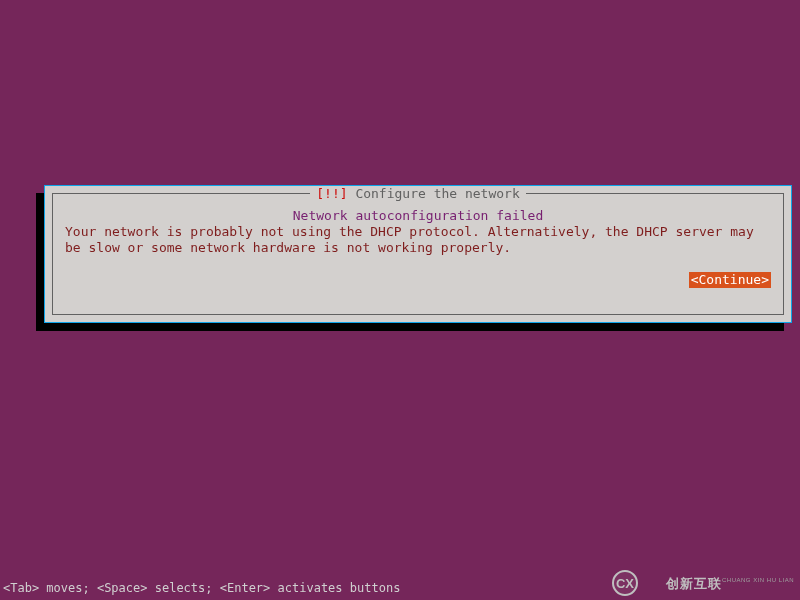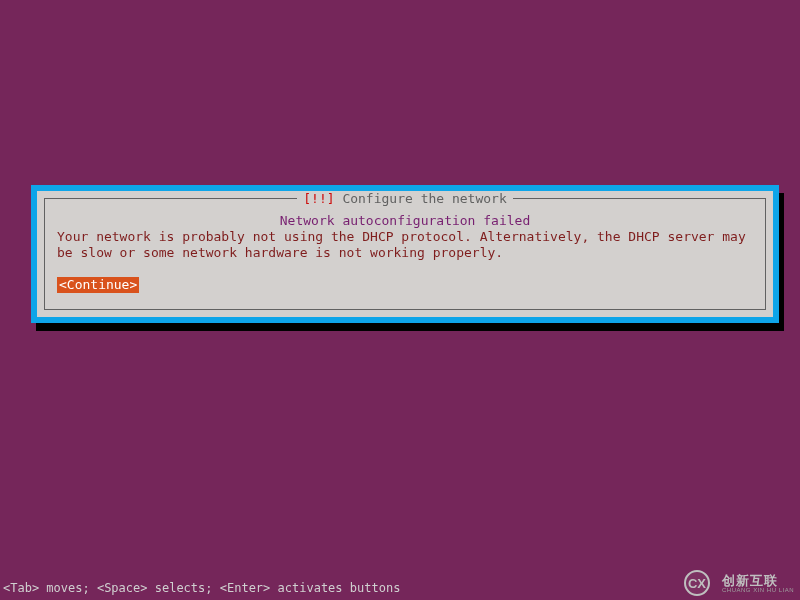--- a/index.html
+++ b/index.html
@@ -20,25 +20,25 @@
     position: absolute;
     top: 193px;
     left: 36px;
     width: 748px;
     height: 138px;
     background: #000000;
   }
   .dialog {
     position: absolute;
     top: 185px;
-    left: 31px;
+    left: 44px;
     width: 748px;
     height: 138px;
     background: #d3d0ce;
-    border: 6px solid #0ea5e9;
+    border: 1px solid #0ea5e9;
   }
   .inner-border {
     position: absolute;
     top: 7px;
     left: 7px;
     right: 7px;
     bottom: 7px;
     border: 1px solid #616161;
   }
   .title-wrap {
@@ -70,21 +70,21 @@
   .subtitle {
     text-align: center;
     color: #771f70;
     margin-bottom: 0px;
   }
   .message {
     color: #7f1d1d;
     text-align: left;
   }
   .button-row {
-    text-align: left;
+    text-align: right;
     margin-top: 16px;
   }
   .continue-btn {
     display: inline-block;
     background: #d9521c;
     color: #ffffff;
     padding: 0 2px;
   }
   .help-bar {
     position: absolute;
@@ -92,41 +92,42 @@
     left: 3px;
     color: #d0d0d0;
     font-size: 12px;
   }
   .watermark {
     position: absolute;
     bottom: 4px;
     right: 6px;
     display: flex;
     align-items: center;
-    gap: 12px;
+    gap: 4px;
     color: #bfbfbf;
     font-family: Arial, sans-serif;
   }
   .wm-circle {
     width: 26px;
     height: 26px;
     border: 2px solid #bfbfbf;
     border-radius: 50%;
     display: flex;
     align-items: center;
     justify-content: center;
     font-size: 13px;
     font-weight: bold;
     color: #bfbfbf;
     background: rgba(255,255,255,0.05);
   }
   .wm-text {
     display: flex;
-    flex-direction: column;
+    flex-direction: row;
     line-height: 1;
+    margin-left: 24px;
   }
   .wm-main {
     font-size: 13px;
     font-weight: bold;
     letter-spacing: 1px;
   }
   .wm-sub {
     font-size: 6px;
     letter-spacing: 0.5px;
     color: #9f9f9f;

